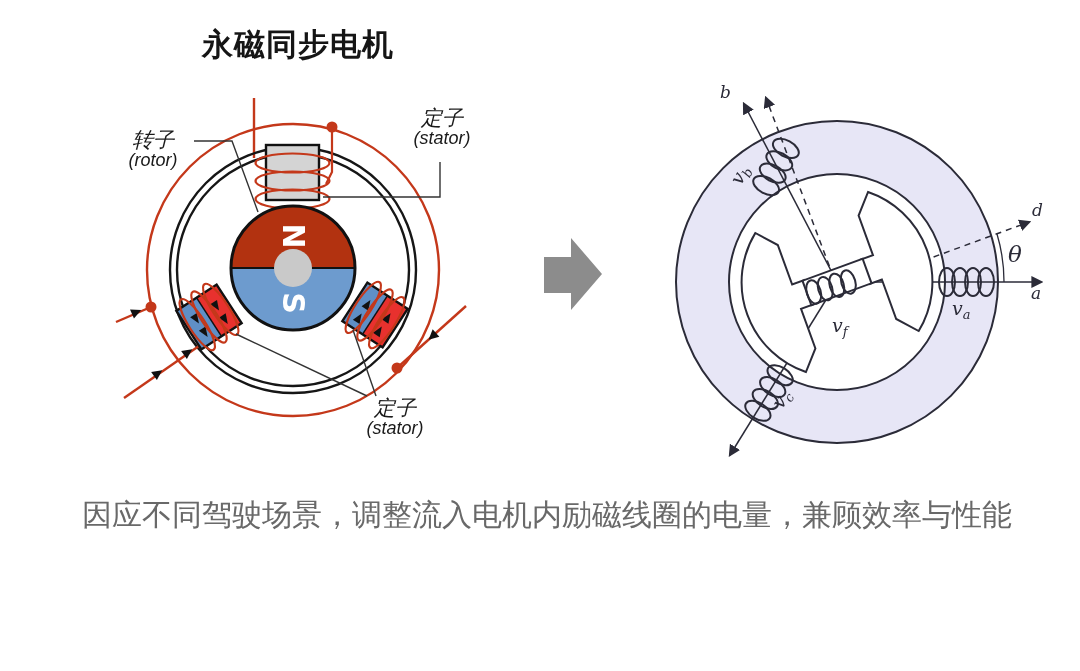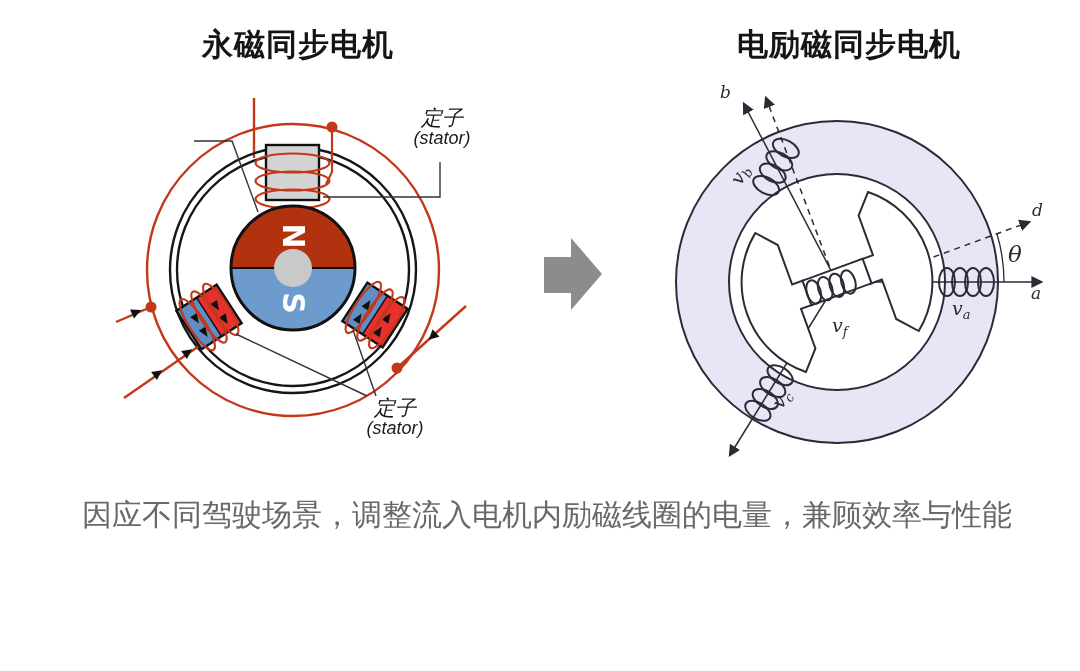--- a/index.html
+++ b/index.html
@@ -29,21 +29,20 @@
            color:var(--caption-gray);font-size:30px;line-height:42px;}
   .caption div{white-space:nowrap;padding-left:6px;}
   svg text{user-select:none;}
 </style>
 </head>
 <body>
 
 <div class="stage">
 
   <div class="title left">永磁同步电机</div>
-  <div class="title right">电励磁同步电机</div>
 
   <svg class="diag-svg svg-left" viewBox="0 0 540 490">
 
     <line x1="250" y1="98" x2="250" y2="158" style="stroke:var(--wire-red)" stroke-width="2.4"></line>
     <circle cx="289" cy="270" r="146" fill="none" style="stroke:var(--wire-red)" stroke-width="2.4"></circle>
     <circle cx="289" cy="270" r="123" fill="none" stroke="#161616" stroke-width="2.4"></circle>
     <circle cx="289" cy="270" r="116" fill="none" stroke="#161616" stroke-width="2.4"></circle>
 
     <polyline points="328,127 328,172 322,184" fill="none" style="stroke:var(--wire-red)" stroke-width="2.2"></polyline>
     <line x1="120" y1="398" x2="218" y2="330" style="stroke:var(--wire-red)" stroke-width="2.4"></line>
@@ -103,20 +102,24 @@
     <circle cx="328" cy="127" r="5.5" style="fill:var(--wire-red)"></circle>
     <circle cx="147" cy="307" r="5.5" style="fill:var(--wire-red)"></circle>
     <circle cx="393" cy="368" r="5.5" style="fill:var(--wire-red)"></circle>
 
     <polyline points="190,141 228,141 254,212" fill="none" stroke="#333" stroke-width="1.4"></polyline>
     <polyline points="436,162 436,197 319,197" fill="none" stroke="#333" stroke-width="1.4"></polyline>
     <line x1="363" y1="396" x2="232" y2="334" stroke="#333" stroke-width="1.4"></line>
     <line x1="372" y1="396" x2="349" y2="330" stroke="#333" stroke-width="1.4"></line>
   </svg>
 
+  <div class="callout callout-rotor">
+    <div class="zh">转子</div>
+    <div class="en">(rotor)</div>
+  </div>
   <div class="callout callout-stator-top">
     <div class="zh">定子</div>
     <div class="en">(stator)</div>
   </div>
   <div class="callout callout-stator-bottom">
     <div class="zh">定子</div>
     <div class="en">(stator)</div>
   </div>
 
   <svg class="diag-svg svg-right" viewBox="0 0 540 490">

